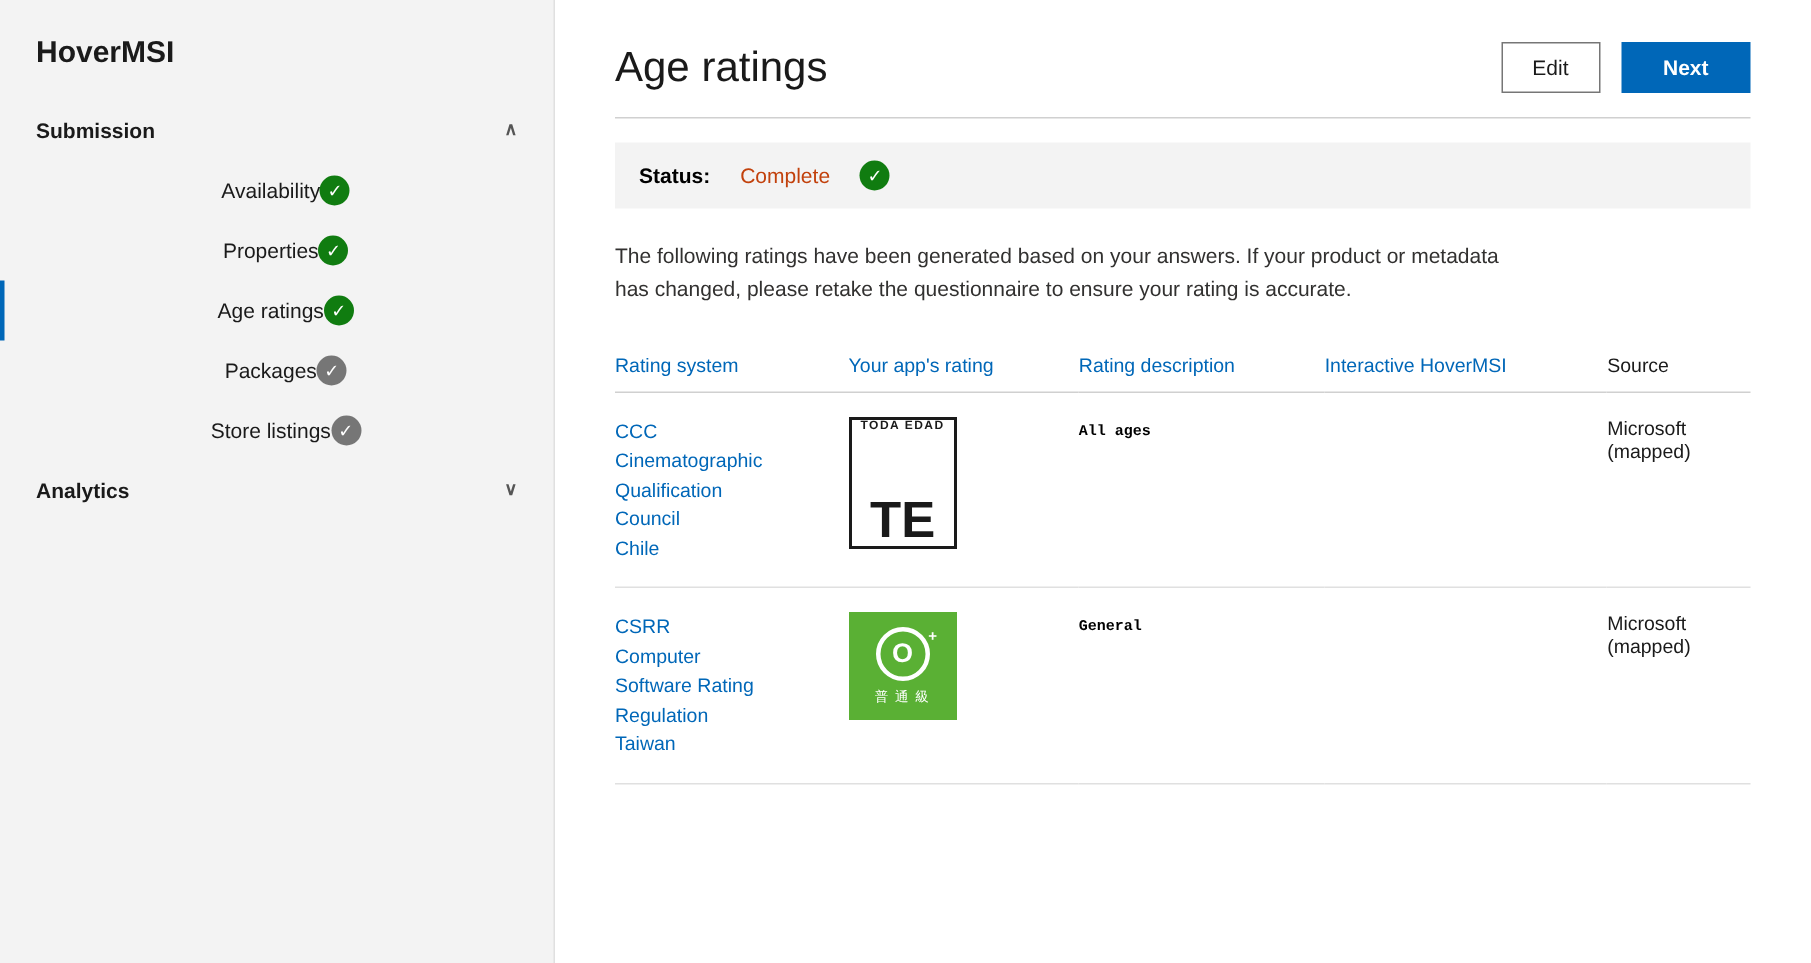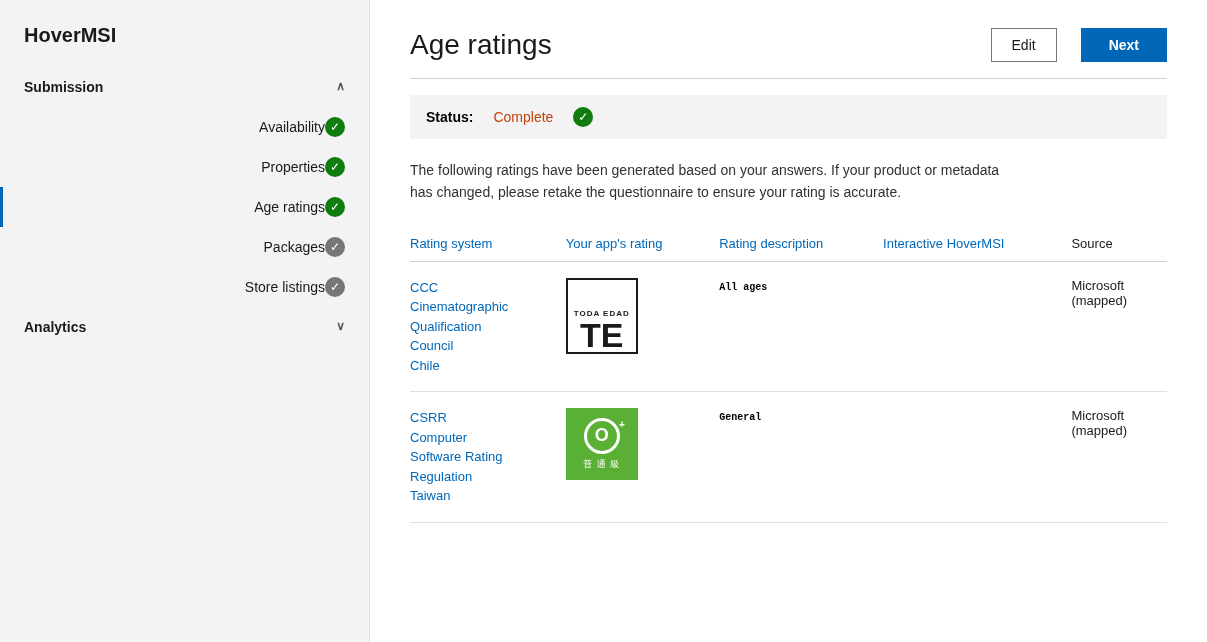--- a/index.html
+++ b/index.html
@@ -35,21 +35,21 @@
       color: #1a1a1a;
       cursor: pointer;
     }
     .sidebar-section-header .chevron {
       font-size: 12px;
       color: #555;
     }
     .sidebar-item {
       display: flex;
       align-items: center;
-      justify-content: flex-end;
+      justify-content: center;
       padding: 10px 24px 10px 36px;
       font-size: 14px;
       color: #1a1a1a;
       cursor: pointer;
       position: relative;
     }
     .sidebar-item.active {
       border-left: 3px solid #0067b8;
       padding-left: 33px;
       font-weight: 500;
@@ -80,21 +80,21 @@
       justify-content: space-between;
       margin-bottom: 16px;
     }
     .page-title {
       font-size: 28px;
       font-weight: 300;
       color: #1a1a1a;
     }
     .header-buttons {
       display: flex;
-      gap: 24px;
+      gap: 14px;
     }
     .btn-edit {
       padding: 8px 20px;
       font-size: 14px;
       border: 1px solid #767676;
       background: #fff;
       cursor: pointer;
       color: #1a1a1a;
     }
     .btn-next {
@@ -166,25 +166,25 @@
       border-bottom: 1px solid #e0e0e0;
     }
     .rating-system-name {
       color: #0067b8;
       font-size: 13px;
       line-height: 1.5;
     }
     .badge-te {
       border: 2px solid #1a1a1a;
       width: 72px;
-      height: 76px;
+      height: 88px;
       display: flex;
       flex-direction: column;
       align-items: center;
-      justify-content: flex-end;
+      justify-content: space-between;
       position: relative;
     }
     .badge-te-top {
       font-size: 8px;
       font-weight: 700;
       letter-spacing: 1px;
       color: #1a1a1a;
       text-align: center;
       line-height: 1;
     }

